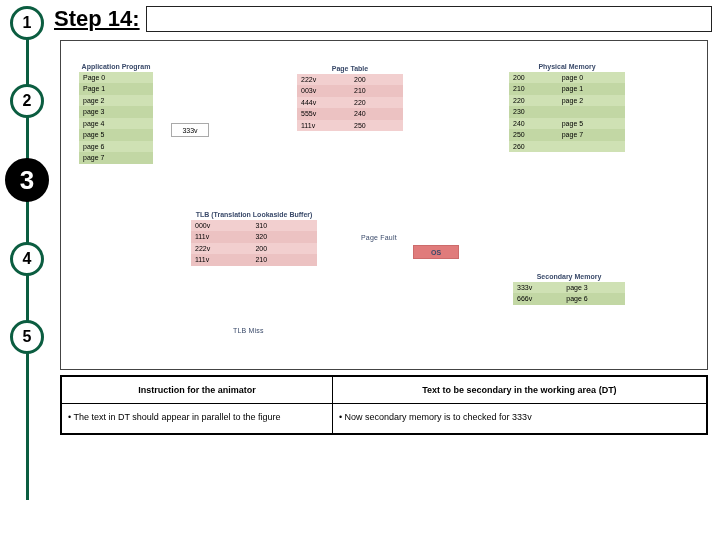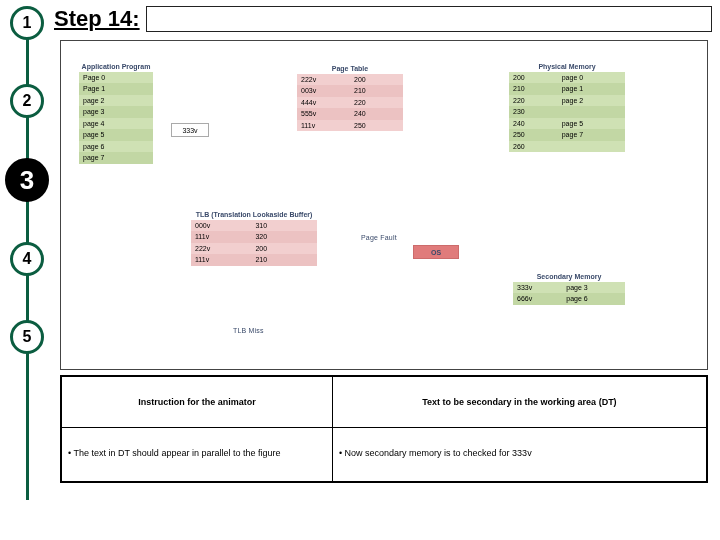--- a/index.html
+++ b/index.html
@@ -188,21 +188,21 @@
     border: 1px solid #000;
   }
   .instr table {
     width: 100%;
     border-collapse: collapse;
     table-layout: fixed;
     font-size: 9px;
   }
   .instr th, .instr td {
     border: 1px solid #000;
-    padding: 20px 6px;
+    padding: 8px 6px;
     vertical-align: top;
   }
   .instr th {
     font-weight: 700;
     text-align: center;
     background: #fff;
   }
   .instr td ul { list-style: none; padding-left: 0; }
   .instr td li::before { content: "• "; }
   .instr td li { margin-bottom: 3px; }

